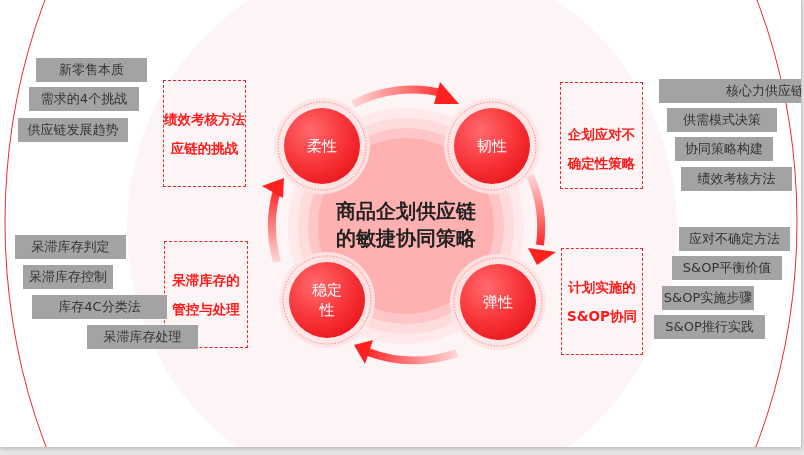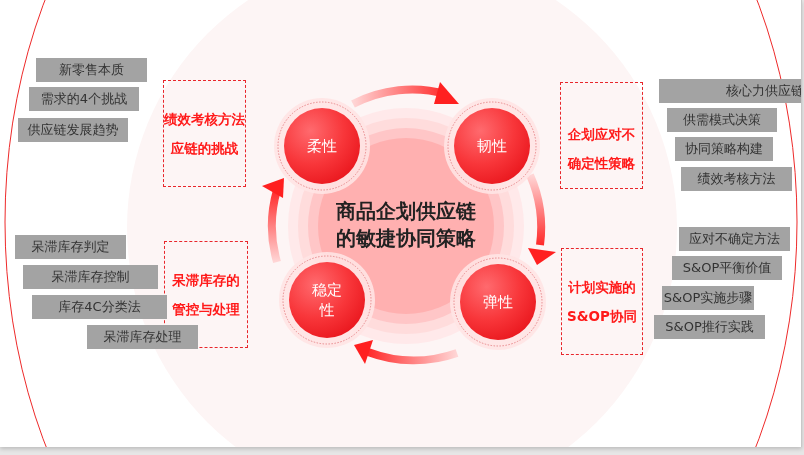--- a/index.html
+++ b/index.html
@@ -119,21 +119,21 @@
   <div class="dbox" style="left:561px;top:248px;width:82px;height:107px;">
     <span class="ln">计划实施的</span>
     <span class="ln">S&amp;OP协同</span>
   </div>
 
   <div class="tag" style="left:36px;top:58px;width:111px;">新零售本质</div>
   <div class="tag" style="left:29px;top:87px;width:110px;">需求的4个挑战</div>
   <div class="tag" style="left:18px;top:118px;width:110px;">供应链发展趋势</div>
 
   <div class="tag" style="left:15px;top:235px;width:111px;">呆滞库存判定</div>
-  <div class="tag" style="left:23px;top:265px;width:135px;">呆滞库存控制</div>
+  <div class="tag" style="left:23px;top:265px;width:90px;">呆滞库存控制</div>
   <div class="tag" style="left:32px;top:295px;width:135px;text-align:center;">库存4C分类法</div>
   <div class="tag" style="left:39px;top:325px;width:111px;margin-left:48px;">呆滞库存处理</div>
 
   <div class="tag" style="left:659px;top:79px;width:118px;padding-left:47px;">核心力供应链</div>
   <div class="tag" style="left:667px;top:108px;width:110px;">供需模式决策</div>
   <div class="tag" style="left:675px;top:137px;width:98px;">协同策略构建</div>
   <div class="tag" style="left:681px;top:167px;width:111px;">绩效考核方法</div>
 
   <div class="tag" style="left:679px;top:227px;width:111px;">应对不确定方法</div>
   <div class="tag" style="left:672px;top:256px;width:110px;">S&amp;OP平衡价值</div>

